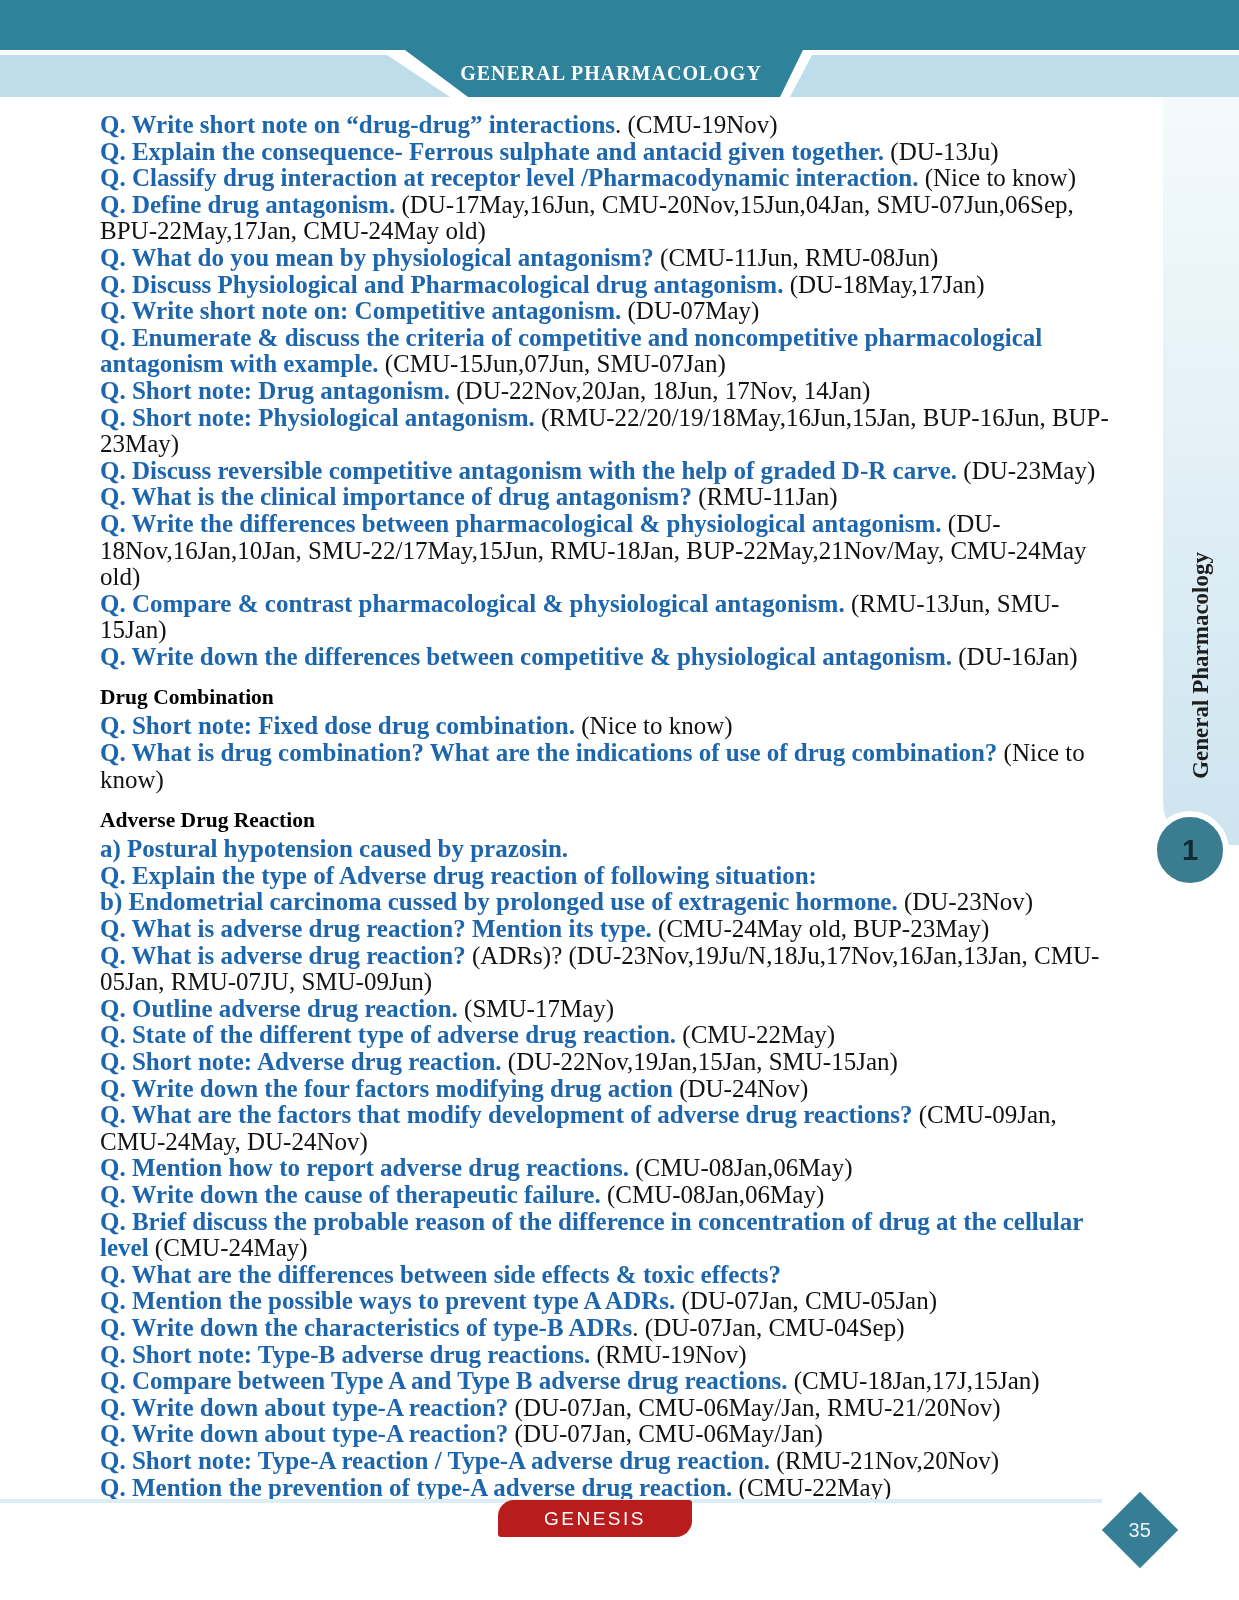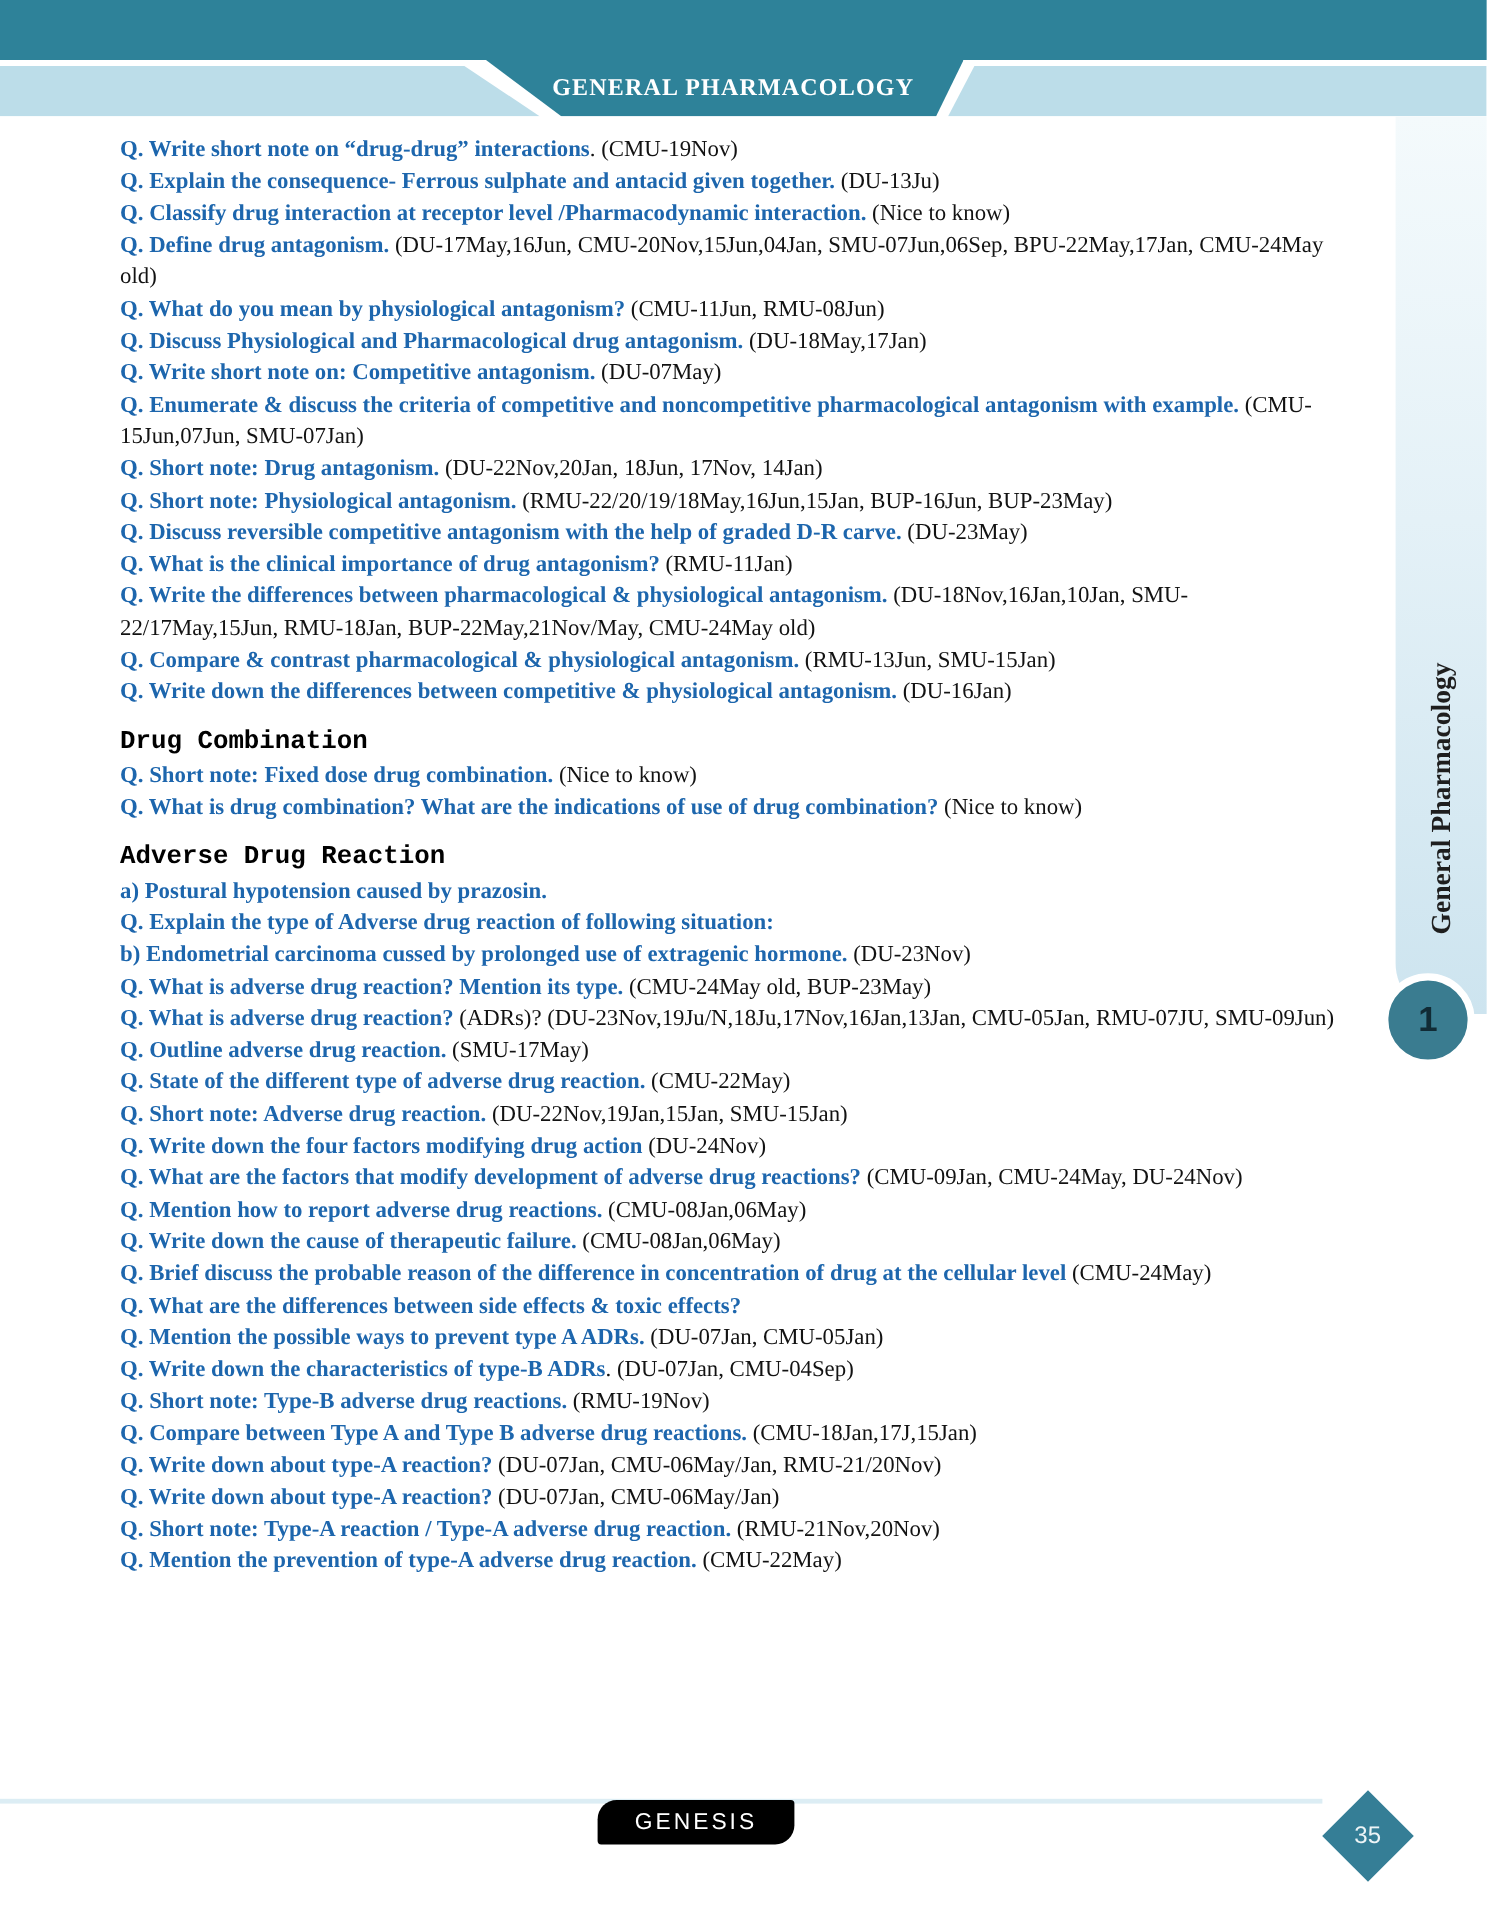--- a/index.html
+++ b/index.html
@@ -13,41 +13,41 @@
     clip-path:polygon(0 0,387px 0,450px 100%,0 100%);}
   .band-right{position:absolute;left:790px;top:55px;width:449px;height:42px;background:#bcdde9;
     clip-path:polygon(22px 0,100% 0,100% 100%,0 100%);}
   .title-trapezoid{position:absolute;left:405px;top:50px;width:398px;height:47px;background:#2e8299;
     clip-path:polygon(0 0,100% 0,375px 100%,63px 100%);
     display:flex;align-items:center;justify-content:center;}
   .page-title{color:#ffffff;font-weight:bold;font-size:20px;letter-spacing:1px;
     font-family:"Liberation Serif", serif;padding-left:14px;}
   
   .content{position:absolute;left:100px;top:112px;width:1014px;}
-  .content p{margin:0;font-size:19px;line-height:26.6px;font-weight:bold;color:#1d66ad;}
+  .content p{margin:0;font-size:25px;line-height:26.6px;font-weight:bold;color:#1d66ad;}
   .content .ref{font-weight:normal;color:#121212;}
   .content h2{margin:14px 0 3px 0;font-size:21.5px;line-height:26px;color:#000000;
-    font-family:Liberation Mono, monospace;}
+    font-family:Liberation Serif, serif;}
   
   .side-strip{position:absolute;left:1163px;top:97px;width:76px;height:748px;
     background:linear-gradient(to bottom,#f4fafc 0%,#e4f1f7 45%,#cde4ef 100%);
     border-bottom-left-radius:42px;}
   .side-label{position:absolute;bottom:66px;left:50%;
     transform:translateX(-50%) rotate(180deg);
     writing-mode:vertical-rl;font-weight:bold;font-size:23px;color:#1e1e1e;
     font-family:"Liberation Serif", serif;white-space:nowrap;}
   .chapter-circle{position:absolute;left:1151px;top:811px;width:66px;height:66px;
     background:#3a7c90;border:6px solid #ffffff;border-radius:50%;
     display:flex;align-items:center;justify-content:center;}
   .chapter-number{font-family:"Liberation Sans", sans-serif;font-weight:bold;
     font-size:29px;color:#112b35;}
   
   .footer-line{position:absolute;left:0;top:1499px;width:1102px;height:4px;background:#dcedf4;}
-  .brand-button{position:absolute;left:498px;top:1500px;width:164px;height:37px;
-    background:#000000;border-radius:16px 3px 16px 3px;
+  .brand-button{position:absolute;left:498px;top:1500px;width:194px;height:37px;
+    background:#b91c1c;border-radius:16px 3px 16px 3px;
     display:flex;align-items:center;justify-content:center;}
   .brand-text{color:#ffffff;font-family:"Liberation Sans", sans-serif;font-size:19px;
     letter-spacing:2.5px;}
   .page-diamond{position:absolute;left:1113px;top:1503px;width:54px;height:54px;
     background:#357e96;transform:rotate(45deg);
     display:flex;align-items:center;justify-content:center;}
   .page-number{transform:rotate(-45deg);color:#edf4f6;
     font-family:"Liberation Sans", sans-serif;font-size:20px;}
 </style>
 </head>

